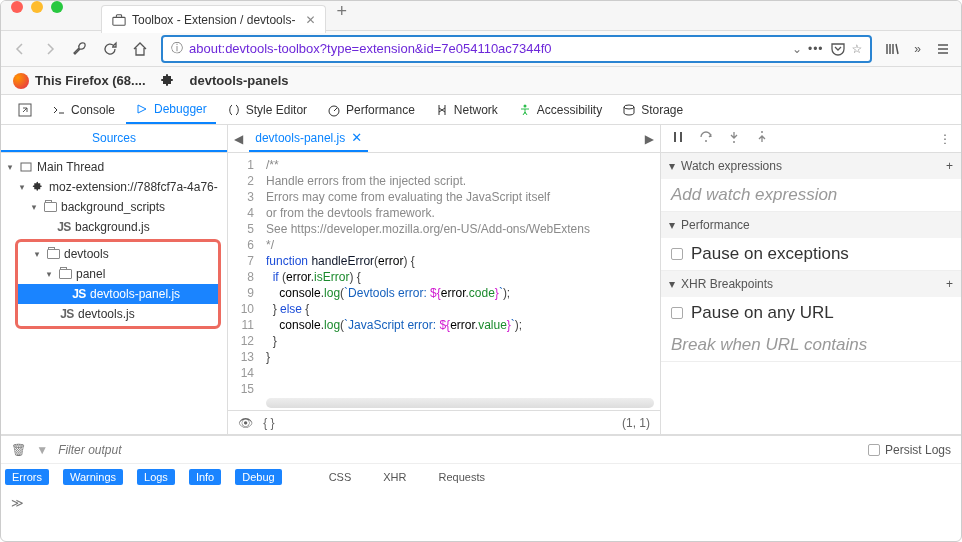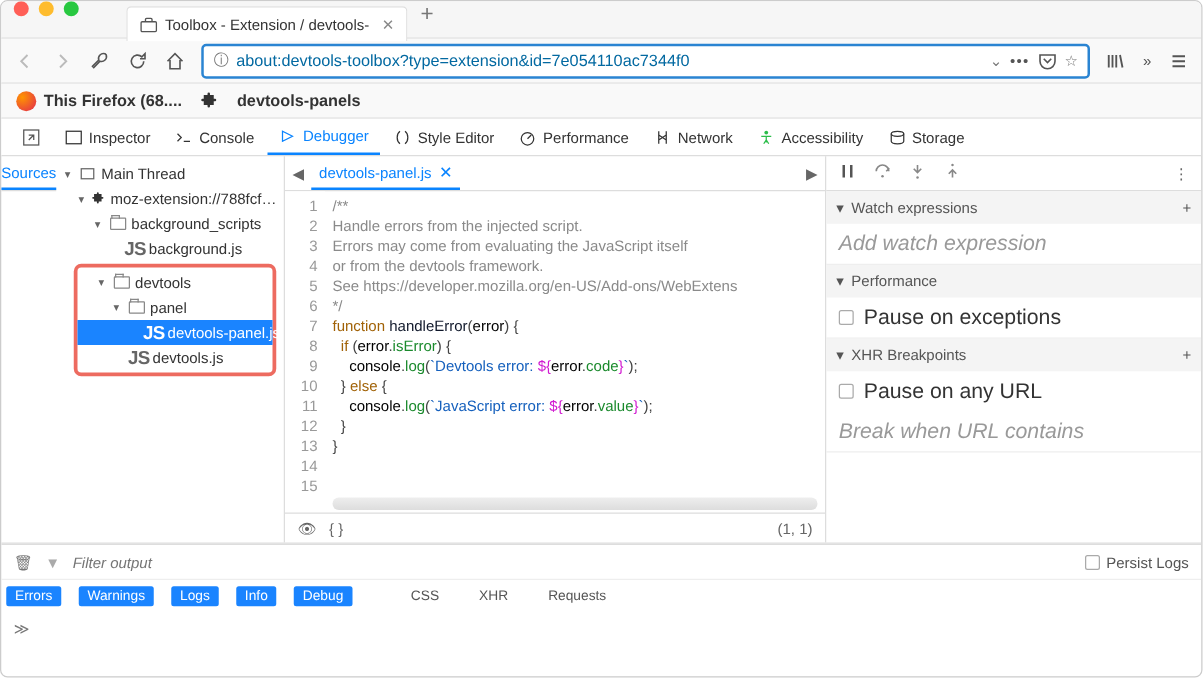--- a/index.html
+++ b/index.html
@@ -7,55 +7,55 @@
 .window-controls { height: 30px; display: flex; padding: 0 10px; background: #f6f6f6; border-bottom: 1px solid #ddd; }
 .wc-dot { width: 12px; height: 12px; border-radius: 50%; margin-right: 8px; }
 .wc-red { background: #ff5f57; } .wc-yellow { background: #febc2e; } .wc-green { background: #28c840; }
 .wc-tab { margin-left: 30px; display: flex; align-items: center; background: #fff; border: 1px solid #ddd; border-bottom: none; border-radius: 4px 4px 0 0; padding: 5px 10px; height: 28px; margin-top: 4px; }
 .wc-tab svg { margin-right: 6px; }
 .wc-newtab { margin-left: 10px; color: #777; font-size: 18px; }
 .url-bar { height: 36px; display: flex; align-items: center; padding: 0 10px; gap: 12px; border-bottom: 1px solid #ddd; background: #f9f9f9; }
 .url-btn { width: 18px; height: 18px; display: flex; align-items: center; justify-content: center; color: #555; }
 .url-btn.disabled { color: #bbb; }
 .url-input-wrap { flex: 1; display: flex; align-items: center; border: 2px solid #2a84d2; border-radius: 4px; height: 28px; padding: 0 8px; gap: 6px; background: #fff; }
-.url-input { flex: 1; border: none; outline: none; font-size: 13px; color: #0369a1; }
+.url-input { flex: 1; border: none; outline: none; font-size: 13px; color: #6d28d9; }
 .url-right { display: flex; align-items: center; gap: 14px; color: #555; }
 .ext-bar { height: 28px; display: flex; align-items: center; padding: 0 12px; gap: 14px; border-bottom: 1px solid #ddd; background: #f9f9f9; font-size: 13px; }
 .firefox-badge { display: flex; align-items: center; gap: 6px; font-weight: 600; }
 .ff-icon { width: 16px; height: 16px; border-radius: 50%; background: radial-gradient(circle at 30% 30%, #ff9500, #e22850); }
 .puzzle-icon { width: 16px; height: 16px; }
 .ext-name { font-weight: 700; }
 .ext-url { color: #555; white-space: nowrap; overflow: hidden; text-overflow: ellipsis; flex: 1; }
 .tools-bar { height: 30px; display: flex; align-items: center; border-bottom: 1px solid #ddd; background: #fff; padding: 0 8px; gap: 2px; font-size: 12px; }
 .tool-tab { display: flex; align-items: center; gap: 5px; padding: 0 9px; height: 100%; cursor: pointer; color: #333; }
 .tool-tab.active { color: #0a84ff; border-bottom: 2px solid #0a84ff; }
 .tool-tab svg { width: 14px; height: 14px; }
 .main-area { display: flex; height: 310px; border-bottom: 1px solid #ddd; }
-.left-panel { width: 227px; border-right: 1px solid #ddd; display: flex; flex-direction: row; }
+.left-panel { width: 227px; border-right: 1px solid #ddd; display: flex; flex-direction: column; }
 .src-tabs { height: 28px; display: flex; border-bottom: 1px solid #ddd; }
 .src-tab { flex: 1; display: flex; align-items: center; justify-content: center; cursor: pointer; font-size: 12px; }
 .src-tab.active { color: #0a84ff; border-bottom: 2px solid #0a84ff; }
 .tree { flex: 1; padding: 4px 0; overflow: hidden; font-size: 12px; }
 .tree-row { display: flex; align-items: center; height: 20px; padding-left: 4px; cursor: pointer; white-space: nowrap; }
 .tree-row .tw { width: 10px; text-align: center; color: #666; font-size: 9px; }
 .tree-row .ic { width: 16px; display: flex; align-items: center; justify-content: center; margin: 0 3px; }
 .tree-row.selected { background: #1a84ff; color: #fff; }
 .tree-row.selected .js-badge { color: #fff; }
-.js-badge { font-size: 15px; font-weight: 700; color: #666; letter-spacing: -0.5px; }
+.js-badge { font-size: 12px; font-weight: 700; color: #666; letter-spacing: -0.5px; }
 .highlight-box { position: relative; border: 3px solid #ed6b60; border-radius: 6px; margin: 2px 6px 2px 14px; padding: 2px 0; }
 .mid-panel { flex: 1; display: flex; flex-direction: column; border-right: 1px solid #ddd; }
 .file-tabs { height: 28px; display: flex; align-items: center; border-bottom: 1px solid #ddd; padding: 0 6px; gap: 6px; }
 .file-tab { display: flex; align-items: center; gap: 6px; color: #0a84ff; padding: 0 6px; height: 100%; border-bottom: 2px solid #0a84ff; }
 .file-tab .close { color: #0a84ff; font-size: 13px; }
 .ft-left, .ft-right { color: #666; }
 .code-area { flex: 1; display: flex; overflow: hidden; font-family: Menlo, Consolas, monospace; font-size: 12px; line-height: 16px; }
 .gutter { width: 32px; text-align: right; color: #999; padding: 4px 6px 0 0; background: #fff; }
 .code { flex: 1; padding: 4px 0 0 6px; white-space: pre; color: #444; overflow: hidden; }
 .cm-comment { color: #8a8a8a; }
-.cm-keyword { color: #a16207; }
+.cm-keyword { color: #1d4ed8; }
 .cm-def { color: #0f172a; }
 .cm-var { color: #000000; }
 .cm-prop { color: #1b8a2d; }
 .cm-string { color: #1560bd; }
 .cm-interp { color: #d11bd1; }
 .scroll-h { height: 10px; background: linear-gradient(#eee,#ddd); border-radius: 5px; margin: 0 6px 2px 38px; }
 .status-bar { height: 24px; display: flex; align-items: center; justify-content: flex-end; padding: 0 10px; gap: 14px; border-top: 1px solid #ddd; color: #666; font-size: 12px; }
 .status-bar .left { margin-right: auto; display: flex; gap: 10px; }
 .right-panel { width: 300px; display: flex; flex-direction: column; }
 .dbg-ctrl { height: 28px; display: flex; align-items: center; gap: 14px; padding: 0 10px; border-bottom: 1px solid #ddd; color: #666; }
@@ -154,26 +154,20 @@
 
 <div class="tools-bar">
   <div class="tool-tab">
       <svg viewBox="0 0 14 14">
         <rect x="1" y="1" width="12" height="12" fill="none" stroke="#555"></rect>
         <path d="M5 9l4-4M9 9V5H5" fill="none" stroke="#555"></path>
       </svg>
     </div>
   <div class="tool-tab">
       <svg viewBox="0 0 14 14">
-        <rect x="1" y="2" width="12" height="10" fill="none" stroke="currentColor"></rect>
-      </svg>
-      <span>Inspector</span>
-    </div>
-  <div class="tool-tab">
-      <svg viewBox="0 0 14 14">
         <path d="M2 4l3 3-3 3M7 10h5" fill="none" stroke="currentColor"></path>
       </svg>
       <span>Console</span>
     </div>
   <div class="tool-tab active">
       <svg viewBox="0 0 14 14">
         <path d="M3 3v8l8-4z" fill="none" stroke="currentColor"></path>
       </svg>
       <span>Debugger</span>
     </div>

